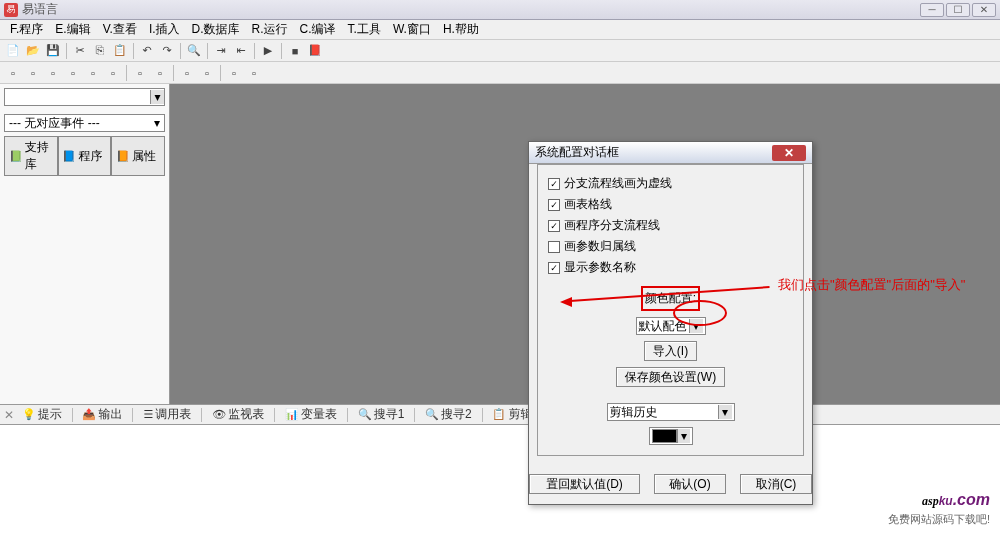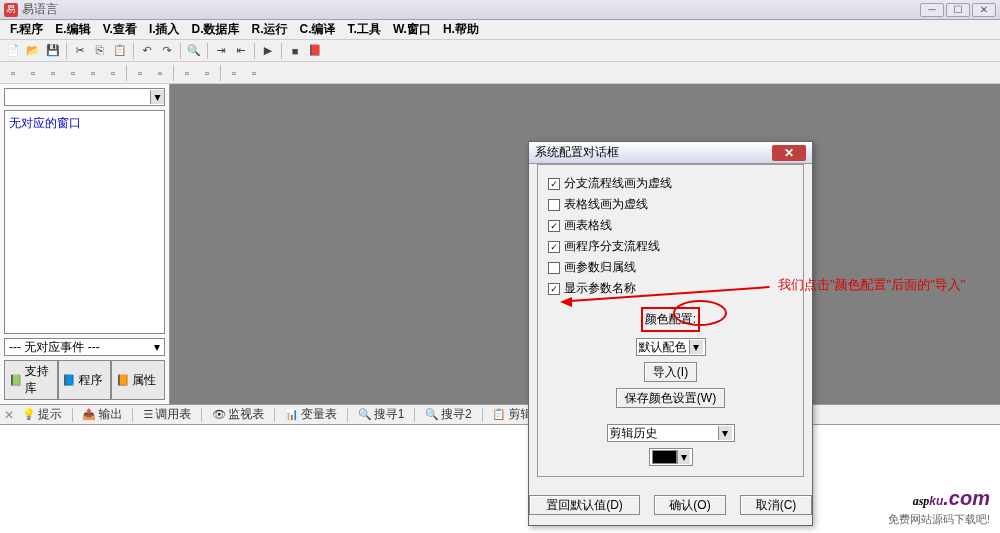--- a/index.html
+++ b/index.html
@@ -7,21 +7,21 @@
 
 
 .titlebar { height: 20px; background: linear-gradient(#e8e8f0, #d8d8e4); display: flex; align-items: center; padding: 0 4px; border-bottom: 1px solid #a0a0b0; }
 .titlebar .app-icon { width: 14px; height: 14px; background: #d84040; margin-right: 4px; border-radius: 2px; display: flex; align-items: center; justify-content: center; color: #fff; font-size: 9px; }
 .titlebar .title { color: #555; }
 .titlebar .win-controls { margin-left: auto; display: flex; gap: 2px; }
 .titlebar .win-btn { width: 24px; height: 14px; border: 1px solid #a0a0b0; background: #e8e8f0; display: flex; align-items: center; justify-content: center; font-size: 10px; color: #555; border-radius: 2px; }
 
 
 .menubar { height: 20px; background: #f0f0f0; display: flex; align-items: center; padding: 0 4px; border-bottom: 1px solid #ccc; }
-.menubar span { padding: 1px 6px; color: #000; cursor: default; font-weight: bold; }
+.menubar span { padding: 1px 6px; color: #000; cursor: default; }
 
 
 .toolbar { height: 22px; background: #f0f0f0; display: flex; align-items: center; padding: 0 4px; border-bottom: 1px solid #ccc; gap: 2px; }
 .toolbar .tbtn { width: 18px; height: 18px; border: 1px solid transparent; display: flex; align-items: center; justify-content: center; font-size: 11px; color: #444; }
 .toolbar .sep { width: 1px; height: 16px; background: #bbb; margin: 0 2px; }
 
 
 .main { display: flex; height: 320px; background: #808080; }
 .sidebar { width: 170px; background: #f8f8f8; border-right: 1px solid #999; display: flex; flex-direction: column; }
 .sidebar .combo { margin: 4px; height: 18px; border: 1px solid #888; background: #fff; display: flex; align-items: center; }
@@ -142,23 +142,20 @@
   <div class="tbtn">▫</div>
   <div class="tbtn">▫</div>
 </div>
 
 <div class="main">
   <div class="sidebar">
     <div class="combo">
       <span></span>
         <span class="dd">▾</span>
     </div>
-    <div class="tree">
-      <span>无对应的窗口</span>
-    </div>
     <div class="bottom-combo">
       <span>--- 无对应事件 ---</span>
       <span class="dd">▾</span>
     </div>
     <div class="tabs">
       <div class="tab">📗<span>支持库</span></div>
       <div class="tab">📘<span>程序</span></div>
       <div class="tab">📙<span>属性</span></div>
     </div>
   </div>
@@ -166,24 +163,20 @@
 
     <div class="dialog">
       <div class="dlg-title">
         <span>系统配置对话框</span>
         <div class="dlg-close">✕</div>
       </div>
       <div class="dlg-body">
         <div class="row">
             <span class="checkbox">✓</span>
             <span>分支流程线画为虚线</span>
-          </div>
-        <div class="row">
-            <span class="checkbox"></span>
-            <span>表格线画为虚线</span>
           </div>
         <div class="row">
             <span class="checkbox">✓</span>
             <span>画表格线</span>
           </div>
         <div class="row">
             <span class="checkbox">✓</span>
             <span>画程序分支流程线</span>
           </div>
         <div class="row">
@@ -250,16 +243,16 @@
   <div class="btab">📋<span>剪辑历史</span></div>
 </div>
 <div class="bottom-area"></div>
 
 <div class="arrow-line" style="left:570px; top:300px; width:200px; transform:rotate(-4deg);"></div>
 <div class="arrow-head" style="left:560px; top:297px;"></div>
 <div class="annotation" style="left:778px; top:276px;">我们点击"颜色配置"后面的"导入"</div>
 
 <div class="watermark">
   <div class="logo">
-    <span class="a">asp</span><span class="k">ku</span><span class="k" style="font-size:20px">.com</span>
+    <span class="a">asp</span><span class="k">ku</span><span class="k" style="font-size:16px">.com</span>
   </div>
   <div class="sub">免费网站源码下载吧!</div>
 </div>
 
 </body></html>

